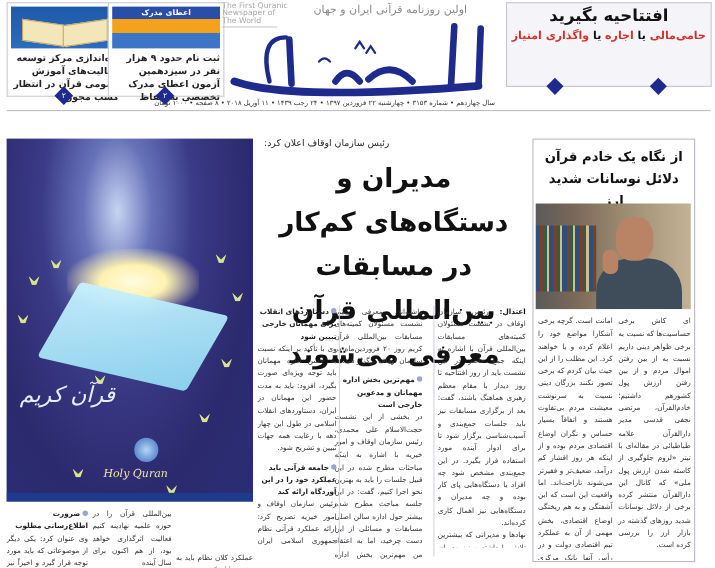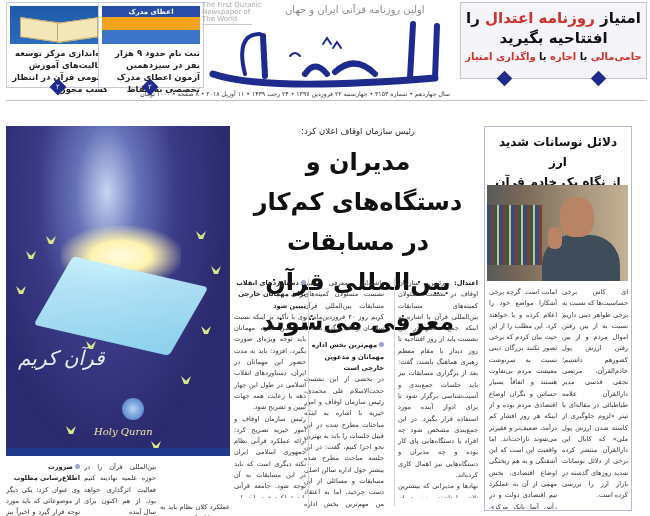--- a/index.html
+++ b/index.html
@@ -43,21 +43,21 @@
     background: radial-gradient(ellipse at 45% 20%, #c7d4f2 0%, #6672b8 18%, #3a3a86 40%, #2b2a6e 70%, #2a2d74 100%); }
   .main-img .glow { position: absolute; left: 55px; top: 100px; width: 120px; height: 60px; background: radial-gradient(ellipse at center, #fffbe0 0%, #fff2b0 35%, rgba(255,240,170,0) 75%); }
   .main-img .rahl { position: absolute; left: 40px; top: 145px; width: 150px; height: 70px; background: linear-gradient(160deg, #c9f1ff, #8fd8f2); transform: skewX(-20deg) rotate(12deg); border-radius: 4px; opacity: 0.95; }
   .main-img .bfly { position: absolute; width: 10px; height: 8px; background: #d9e58a; clip-path: polygon(0 0, 50% 60%, 100% 0, 70% 100%, 30% 100%); }
   .main-img .caption-title { position: absolute; left: 12px; top: 220px; color: #e7eefc; font-size: 20px; font-family: "DejaVu Serif", serif; font-style: italic; direction: rtl; }
   .main-img .holy { position: absolute; left: 88px; top: 300px; color: #f3e6a5; font-size: 10px; font-family: "DejaVu Serif", serif; font-style: italic; }
   .main-img .seal { position: absolute; left: 116px; top: 272px; width: 22px; height: 22px; border-radius: 50%; background: radial-gradient(circle, #b7d3f5 0%, #5d8ccf 70%); }
   .main-img .bottom-strip { position: absolute; left: 0; right: 0; bottom: 0; height: 8px; background: #1f3a8a; }
 
   
-  .kicker { position: absolute; left: 240px; top: 126px; width: 236px; font-size: 8.5px; direction: rtl; text-align: center; color: #222; }
+  .kicker { position: absolute; left: 240px; top: 126px; width: 236px; font-size: 8.5px; direction: rtl; text-align: left; color: #222; }
   .headline { position: absolute; left: 238px; top: 142px; width: 240px; font-weight: bold; font-size: 24px; line-height: 40px; direction: rtl; text-align: center; color: #111; }
 
   
   .col { position: absolute; direction: rtl; text-align: justify; font-size: 6.6px; line-height: 11.3px; color: #333; }
   .col p { margin-bottom: 0; }
   .col .sub { font-weight: bold; color: #222; text-align: right; }
   .col .lead { font-weight: bold; color: #111; }
   .bullet { display: inline-block; width: 5px; height: 5px; background: #9aa6d0; border-radius: 50%; margin-left: 2px; }
   .colrule { position: absolute; width: 1px; background: #d4d4e0; }
 
@@ -117,25 +117,20 @@
       <path d="M118 30 l4 -6 l4 6" stroke-width="2"></path>
       <path d="M128 34 l4 -6 l4 6" stroke-width="2"></path>
       <path d="M85 42 q5 -6 10 0" stroke-width="2"></path>
     </g>
   </svg>
 </div>
 <div class="mast-info">سال چهاردهم • شماره ۳۱۵۳ • چهارشنبه ۲۲ فروردین ۱۳۹۷ • ۲۴ رجب ۱۴۳۹ • ۱۱ آوریل ۲۰۱۸ • ۸ صفحه • ۱۰۰۰ تومان</div>
 <div class="rule" style="left:6px; top:100px; width:640px;"></div>
 
 <div class="promo">
-  <div class="l1">
-    <span>امتیاز</span>
-    <span class="red">روزنامه اعتدال</span>
-    <span>را</span>
-  </div>
   <div class="l2">افتتاحیه بگیرید</div>
   <div class="l3">
     <span>حامی‌مالی</span>
     <span class="blk">یا</span>
     <span>اجاره</span>
     <span class="blk">یا</span>
     <span>واگذاری امتیاز</span>
   </div>
   <div class="pin" style="left:38px;"></div>
   <div class="pin" style="left:132px;"></div>
@@ -176,39 +171,40 @@
 <div class="col" style="left:304px; top:278px; width:80px; height:230px; overflow:hidden;">
   <p>داشته‌اند، معرفی کنیم. نشست مسئولان کمیته‌های مسابقات بین‌المللی قرآن کریم روز ۲۰ فروردین‌ماه در سازمان اوقاف برگزار شد.</p>
   <p class="sub" style="margin-top:6px;"><span class="bullet"></span><span>مهم‌ترین بخش اداره مهمانان و مدعوین خارجی است</span></p>
   <p>در بخشی از این نشست حجت‌الاسلام علی محمدی، رئیس سازمان اوقاف و امور خیریه با اشاره به اینکه مباحثات مطرح شده در این قبیل جلسات را باید به بهترین نحو اجرا کنیم، گفت: در این جلسه مباحث مطرح شده بیشتر حول اداره سالن اصلی مسابقات و مسائلی از این دست چرخید، اما به اعتقاد من مهم‌ترین بخش اداره مهمانان و مدعوین خارجی حاضر در این مراسم است.</p>
 </div>
 <div class="colrule" style="left:308px; top:278px; height:228px;"></div>
 
 <div class="col" style="left:234px; top:278px; width:72px; height:220px; overflow:hidden;">
   <p class="sub"><span class="bullet"></span><span>دستاوردهای انقلاب برای مهمانان خارجی تبیین شود</span></p>
   <p>وی با تأکید بر اینکه نسبت به حسن اداره مهمانان باید توجه ویژه‌ای صورت بگیرد، افزود: باید به مدت حضور این مهمانان در ایران، دستاوردهای انقلاب اسلامی در طول این چهار دهه با رعایت همه جهات تبیین و تشریح شود.</p>
+  <p class="sub" style="margin-top:6px;"><span class="bullet"></span><span>جامعه قرآنی باید عملکرد خود را در این آوردگاه ارائه کند</span></p>
   <p>رئیس سازمان اوقاف و امور خیریه تصریح کرد: ارائه عملکرد قرآنی نظام جمهوری اسلامی ایران نکته دیگری است که باید در این مسابقات به آن توجه شود. جامعه قرآنی باید عملکرد خود را در این آوردگاه ارائه کند.</p>
 </div>
 
 <div class="col" style="left:160px; top:462px; width:70px; height:54px; overflow:hidden;margin-top:40px;">
   <p>عملکرد کلان نظام باید به رخ مهمانان کشیده شود و مردم نیز از آن مطلع شوند.</p>
   <p class="sub" style="margin-top:4px;"><span class="bullet"></span><span>توجه به منظومه فکری قرآنی</span></p>
 </div>
 <div class="col" style="left:84px; top:462px; width:72px; height:54px; overflow:hidden;">
   <p>بین‌المللی قرآن را در حوزه علمیه نهادینه کنیم فعالیت اثرگذاری خواهد بود، از هم اکنون برای سال آینده</p>
 </div>
 <div class="col" style="left:6px; top:462px; width:74px; height:54px; overflow:hidden;">
   <p class="sub"><span class="bullet"></span><span>ضرورت اطلاع‌رسانی مطلوب</span></p>
   <p>وی عنوان کرد: یکی دیگر از موضوعاتی که باید مورد توجه قرار گیرد و اخیراً نیز در</p>
 </div>
 
 <div class="sidebox"></div>
 <div class="sidebox-title">
+  <div>از نگاه یک خادم قرآن</div>
   <div>دلائل نوسانات شدید ارز</div>
-  <div>از نگاه یک خادم قرآن</div>
 </div>
 <div class="side-photo">
   <div class="books"></div>
   <div class="person">
     <div class="body"></div>
     <div class="head"></div>
     <div class="hand"></div>
   </div>
 </div>
 

